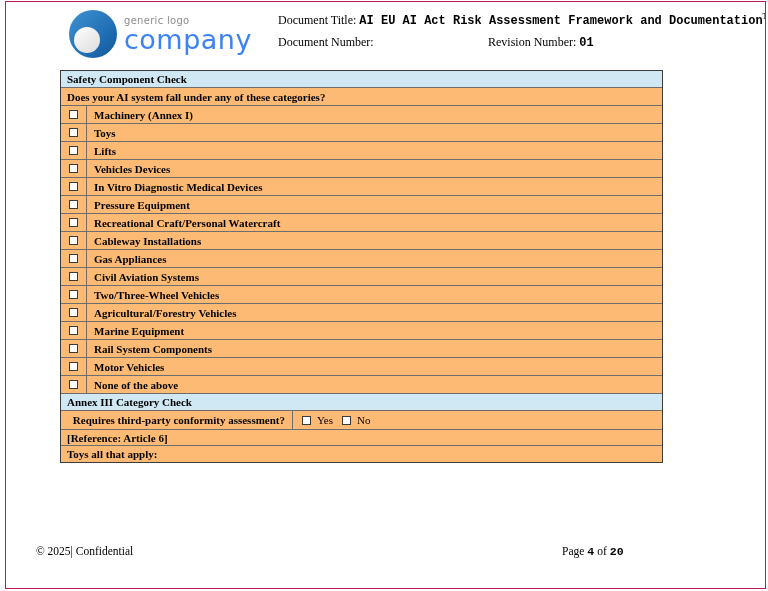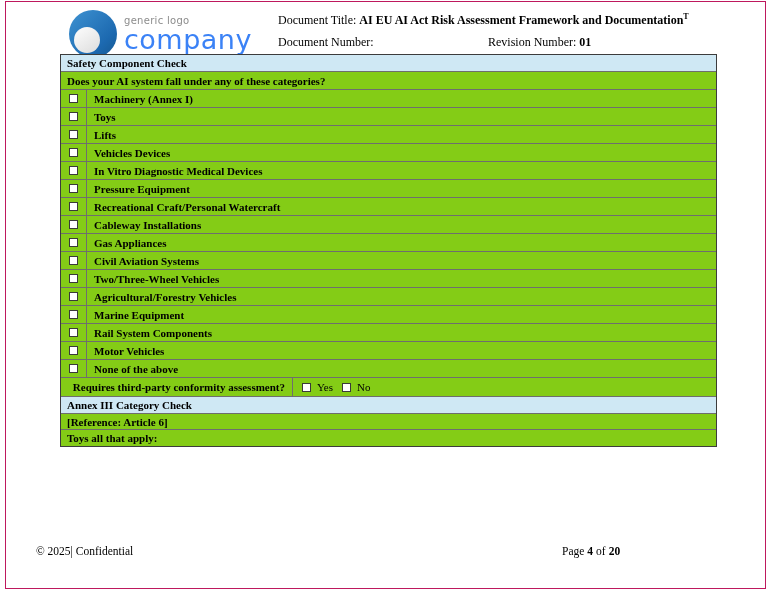--- a/index.html
+++ b/index.html
@@ -33,28 +33,28 @@
     width: 26px; height: 26px; border-radius: 50%;
     background: linear-gradient(145deg, #f7f7f7 20%, #dcdcdc 100%);
   }
   .logo-text { margin-left: 7px; font-family: "DejaVu Sans", "Liberation Sans", sans-serif; }
   .logo-tagline { font-size: 10px; color: #8c8c8c; margin-top: 5px; letter-spacing: 0.3px; }
   .logo-company { font-size: 27px; color: #3b82f6; line-height: 1.0; margin-top: 0px; letter-spacing: 0.5px; }
   .doc-meta { position: absolute; left: 272px; top: 10px; width: 470px; font-size: 12px; }
   .doc-meta .line { white-space: nowrap; }
   .doc-meta .line2 { margin-top: 7px; display: flex; gap: 40px; }
   .doc-number-label { width: 170px; }
-  .bold { font-weight: bold; }
+  .bold { font-weight: bold; font-family: Liberation Mono, monospace; }
   .title-suffix { font-size: 8px; vertical-align: super; font-weight: bold; }
   
   .doc-table {
-    position: absolute; left: 54px; top: 52px; width: 657px;
+    position: absolute; left: 54px; top: 68px; width: 603px;
     border: 1px solid #3c3c3c;
     box-sizing: border-box;
-    background: #84cc16;
+    background: #fdba74;
   }
   .trow {
     display: flex; align-items: center;
     height: 18px; box-sizing: border-box;
     border-bottom: 1px solid #6e6e6e;
     font-size: 11px; font-weight: bold;
   }
   .trow:last-child { border-bottom: none; }
   .blue { background: #cfe8f4; }
   .full-cell { padding-left: 6px; width: 100%; box-sizing: border-box; }
@@ -221,33 +221,33 @@
         </div>
       <div class="cell-label">Motor Vehicles</div>
     </div>
     <div class="trow">
       <div class="cell-check">
           <span class="cb"></span>
         </div>
       <div class="cell-label">None of the above</div>
     </div>
 
+    <div class="trow blue row-section">
+      <div class="full-cell">Annex III Category Check</div>
+    </div>
+
     <div class="trow row-conformity">
       <div class="conf-left">Requires third-party conformity assessment?</div>
       <div class="conf-right">
         <span class="cb"></span>
         <span>Yes</span>
         <span class="cb"></span>
         <span>No</span>
       </div>
     </div>
-
-    <div class="trow blue row-section">
-      <div class="full-cell">Annex III Category Check</div>
-    </div>
     <div class="trow row-ref">
       <div class="full-cell">[Reference: Article 6]</div>
     </div>
     <div class="trow row-ref">
       <div class="full-cell">Toys all that apply:</div>
     </div>
 
   </div>
 
   <div class="footer-copyright">© 2025| Confidential</div>

